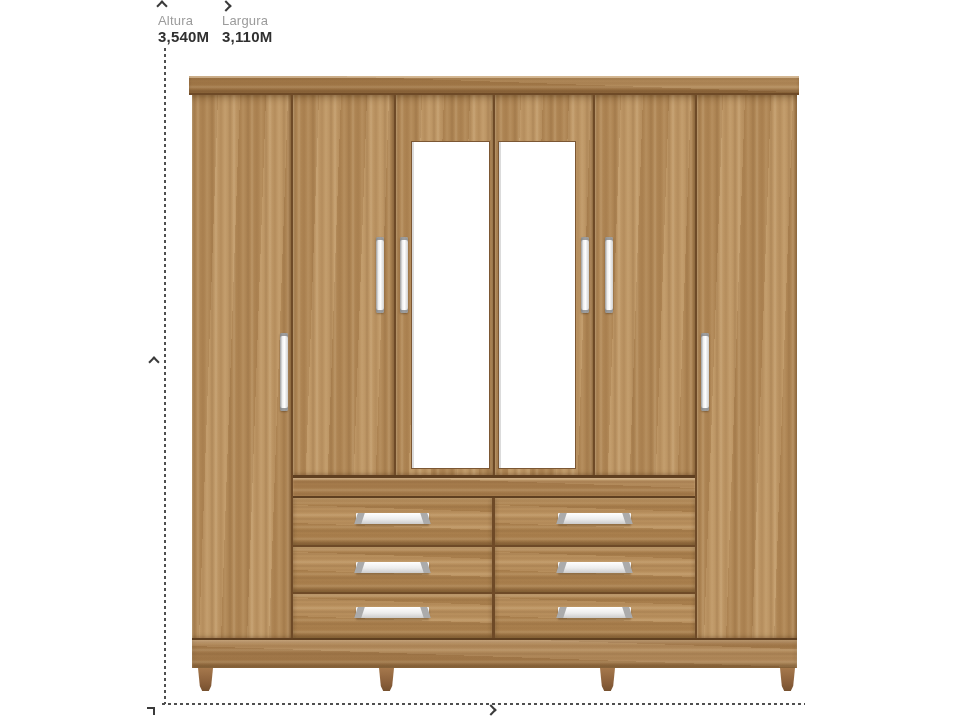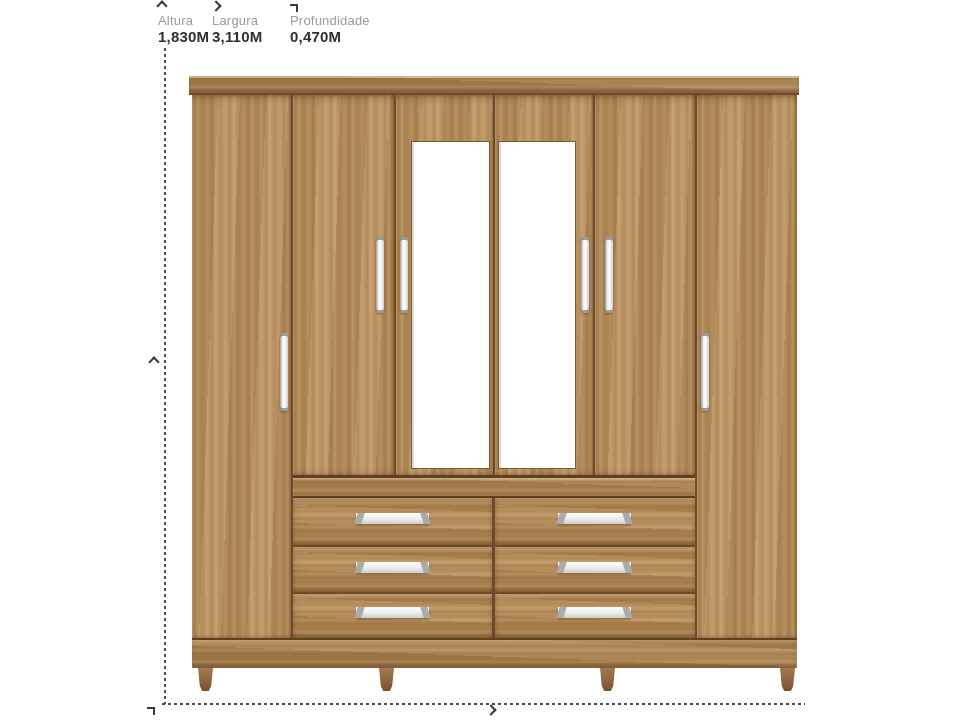--- a/index.html
+++ b/index.html
@@ -93,35 +93,28 @@
 </head>
 <body>
 
 <div class="stage">
 
   <div class="dim" style="left:158px">
     <span class="ic-row">
         <span class="chev-up"></span>
       </span>
     <span class="lbl">Altura</span>
-    <span class="val">1,830M</span>
+    <span class="val">3,540M</span>
   </div>
-  <div class="dim" style="left:212px">
+  <div class="dim" style="left:222px">
     <span class="ic-row">
         <span class="chev-right"></span>
       </span>
     <span class="lbl">Largura</span>
     <span class="val">3,110M</span>
-  </div>
-  <div class="dim" style="left:290px">
-    <span class="ic-row" style="padding-top:2px">
-        <span class="corner-tr"></span>
-      </span>
-    <span class="lbl">Profundidade</span>
-    <span class="val">0,470M</span>
   </div>
 
   <div class="vline"></div>
   <span class="mark chev-up" style="left:150px; top:358px;"></span>
   <div class="hline"></div>
   <span class="mark chev-right" style="left:487px; top:706px;"></span>
   <span class="mark corner-tr" style="left:147px; top:707px;"></span>
 
   <div class="wardrobe">
     <div class="crown grain-h"></div>

